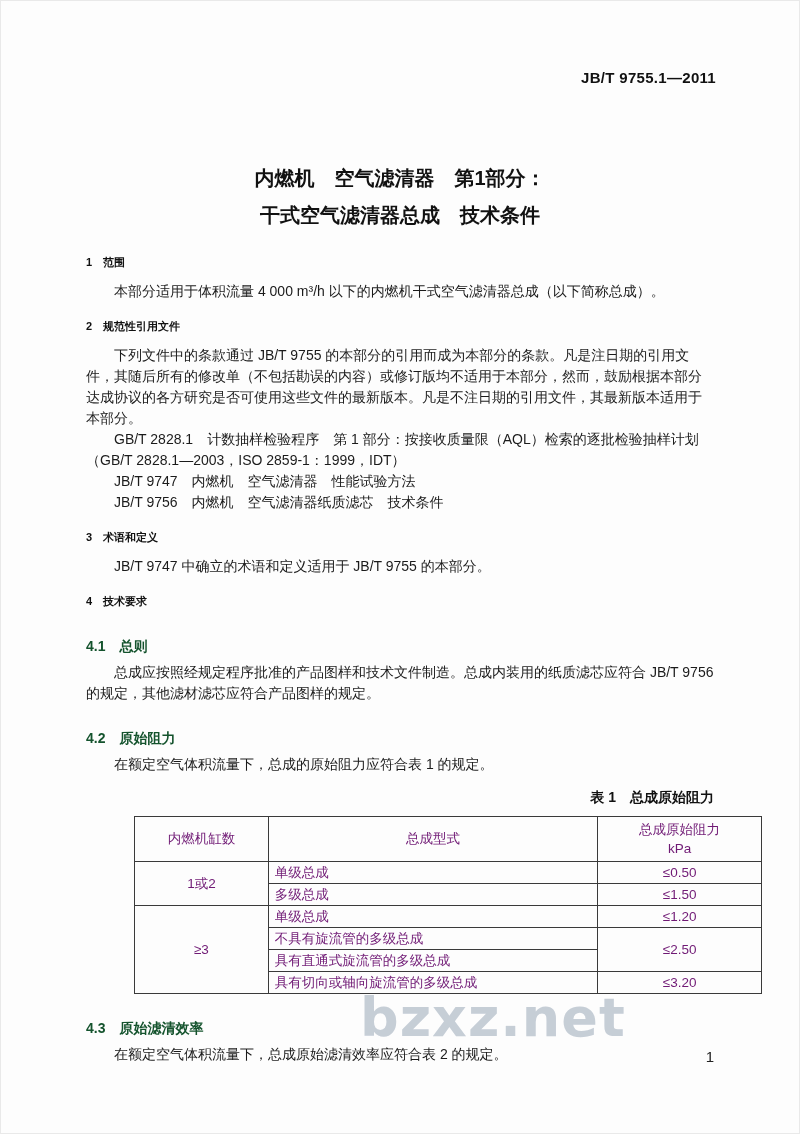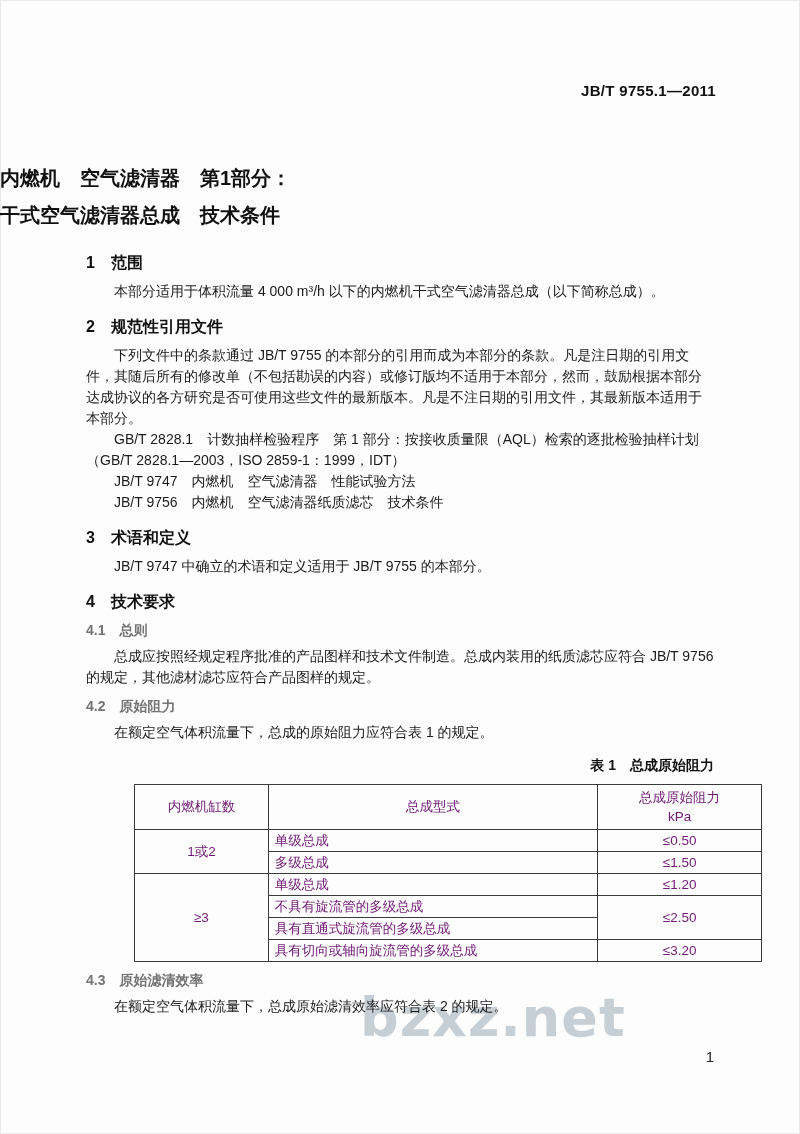--- a/index.html
+++ b/index.html
@@ -7,34 +7,34 @@
     width:800px;height:1134px;
     background:#f2f2f2;
     font-family:"Liberation Sans","DejaVu Sans",sans-serif;
   }
   .page{
     position:relative;width:800px;height:1134px;
     background:#fdfdfd;overflow:hidden;color:#1b1b1b;
     box-shadow:inset 0 0 0 1px #e9e9e9;
   }
   .doc-number{
-    position:absolute;top:82px;right:84px;
+    position:absolute;top:69px;right:84px;
     font-size:15px;font-weight:bold;letter-spacing:.3px;color:#111;
   }
   .title-block{
     position:absolute;top:160px;left:0;width:100%;
-    text-align:left;font-weight:bold;font-size:20px;line-height:37px;color:#111;
+    text-align:center;font-weight:bold;font-size:20px;line-height:37px;color:#111;
   }
   .content{
     position:absolute;top:252px;left:86px;width:628px;
     font-size:14px;line-height:21px;z-index:1;
   }
-  .sec-h{font-size:16px;font-weight:bold;margin:14px 0 8px;color:#111;}
+  .sec-h{font-size:11px;font-weight:bold;margin:14px 0 8px;color:#111;}
   .sec-h.first{margin-top:0;}
-  .sub-h{font-size:14px;font-weight:bold;margin:8px 0 5px;color:#737373;}
+  .sub-h{font-size:14px;font-weight:bold;margin:24px 0 5px;color:#14532d;}
   p{margin:0;}
   .indent{text-indent:2em;}
   .caption{text-align:right;font-weight:bold;font-size:14px;margin:12px 0 8px;color:#111;}
   table.t1{width:100%;border-collapse:collapse;font-size:13.5px;color:#701a75;margin-left:48px;}
   .t1 th,.t1 td{
     border:1px solid #3a3a3a;text-align:center;vertical-align:middle;
     padding:0 6px;line-height:20px;height:21px;font-weight:normal;
   }
   .t1 thead th{height:44px;}
   .t1 td.left{text-align:left;}

